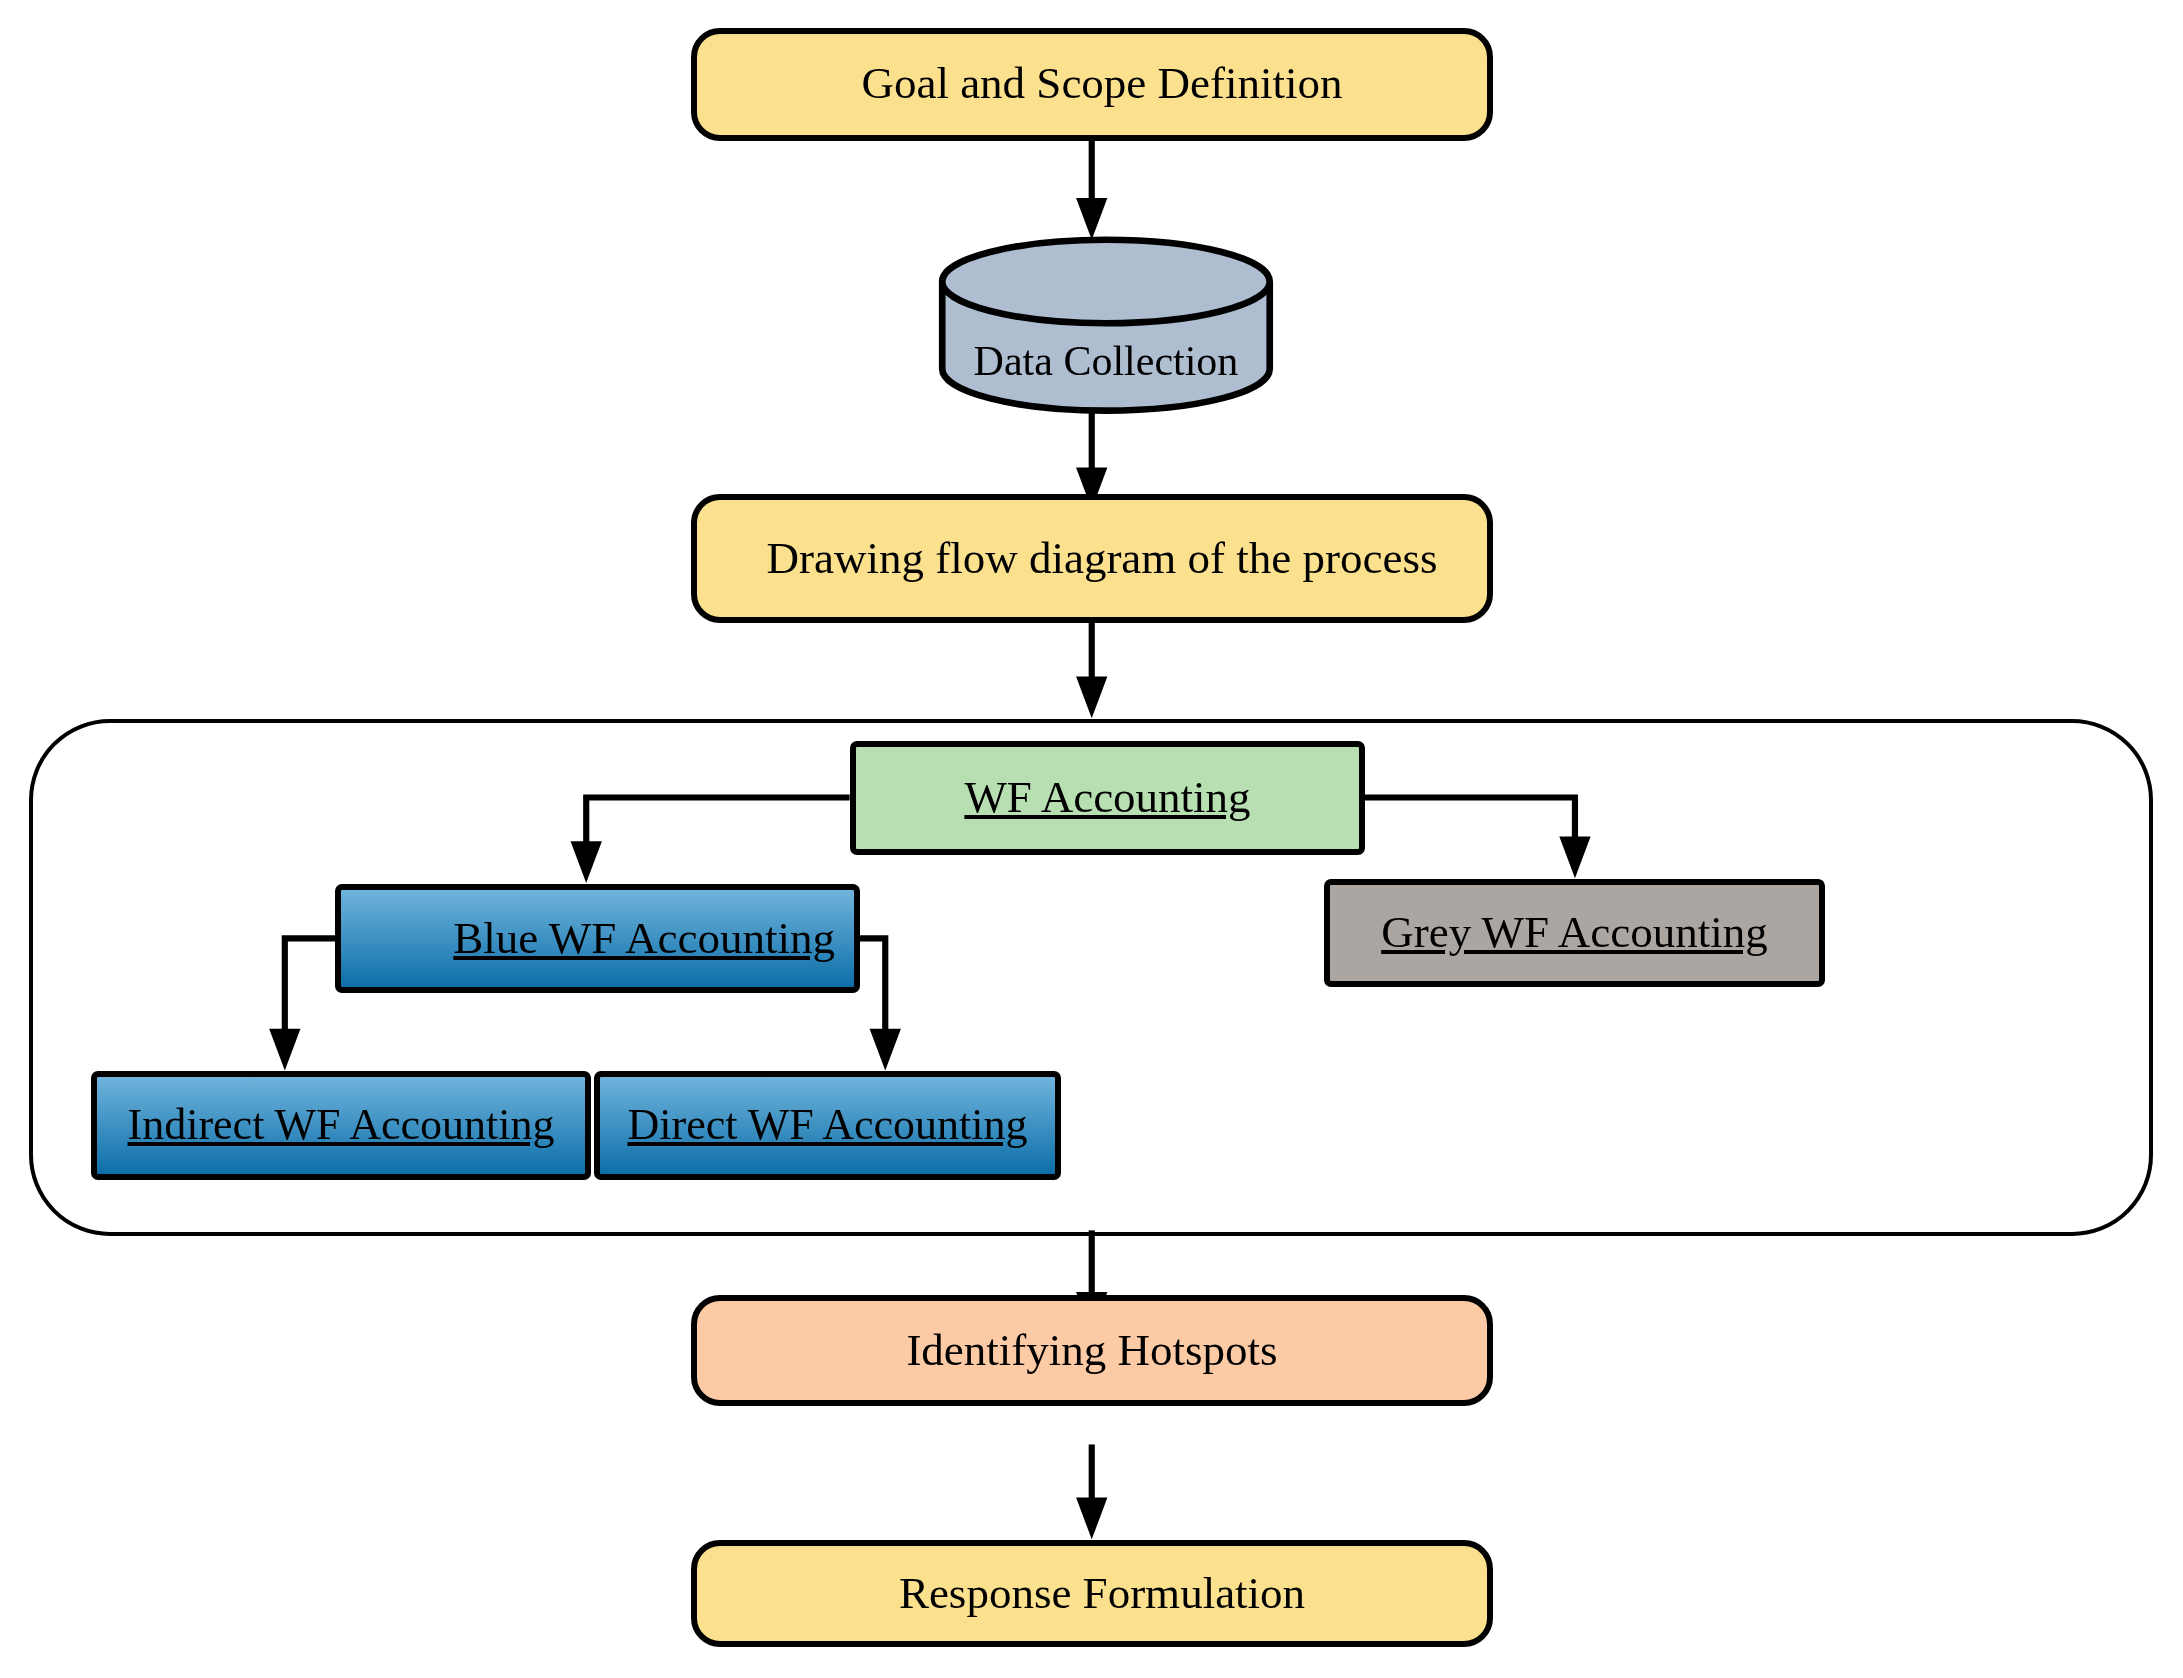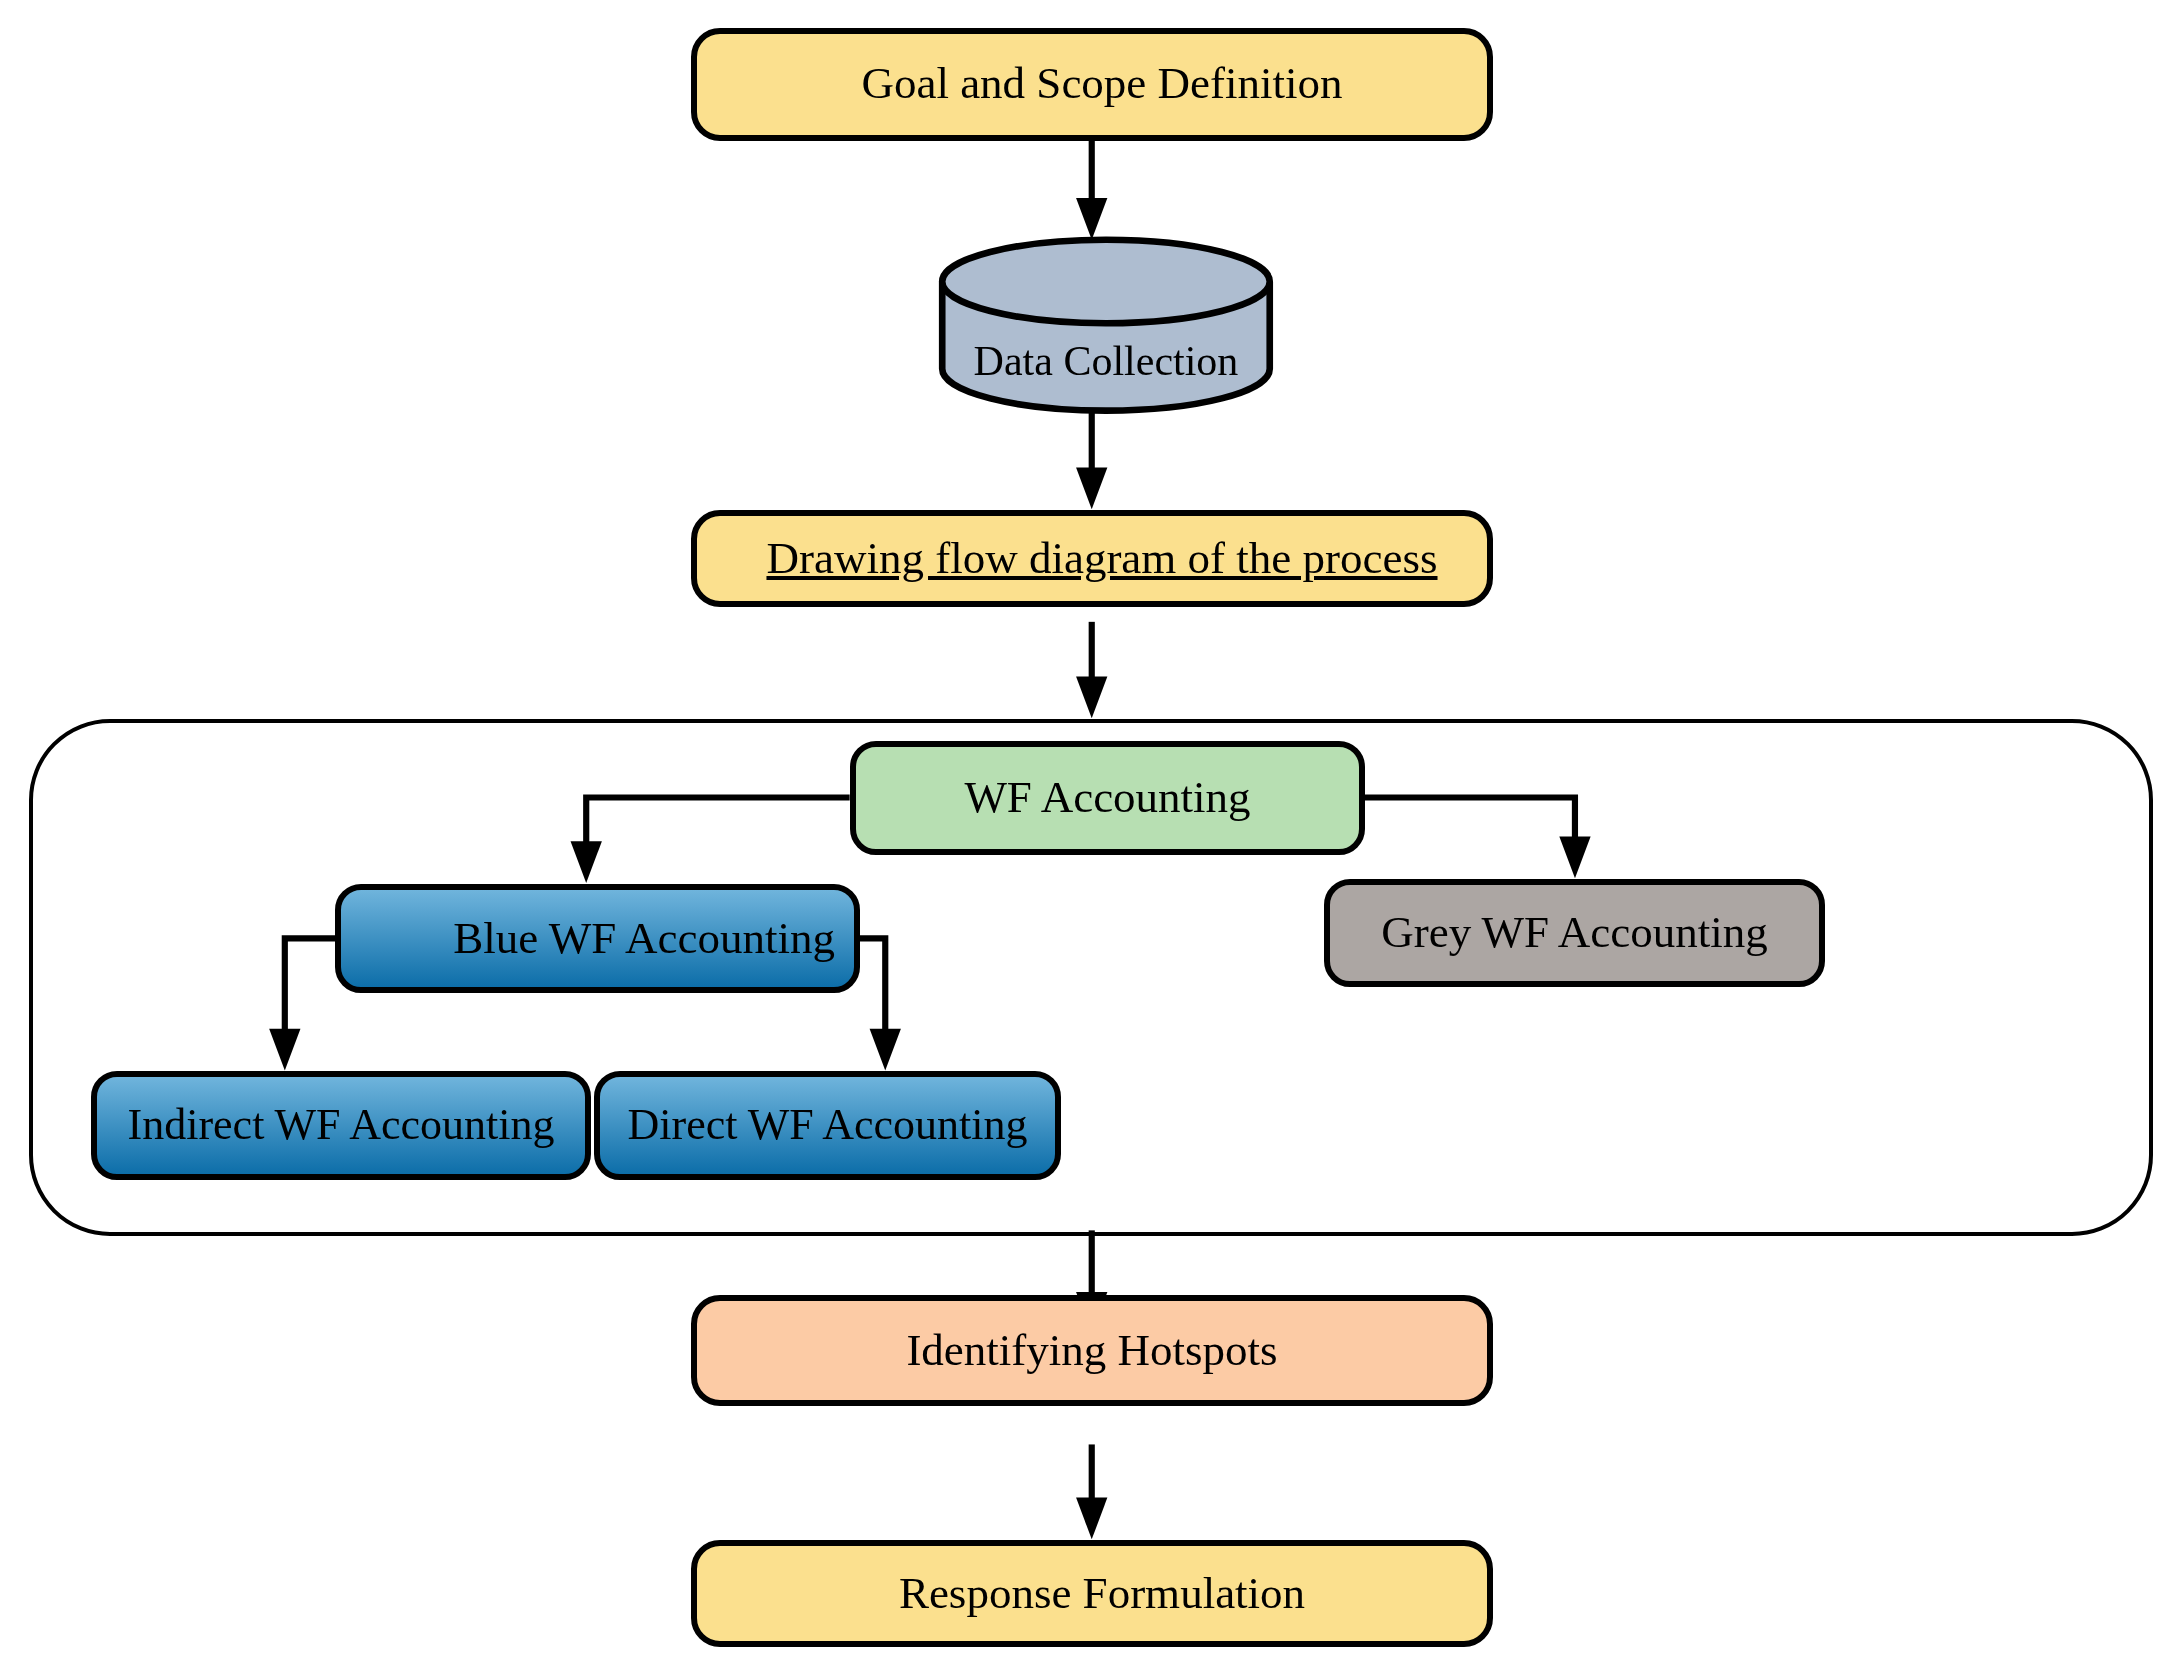--- a/index.html
+++ b/index.html
@@ -24,25 +24,25 @@
     font-size:45px;
     line-height:1.1;
     border-radius:29px;
   }
   .node span{display:block;padding:0 19px;}
   .fill-yellow{background:var(--yellow);padding-left:20px;}
   .fill-peach{background:var(--peach);}
   .fill-green{background:var(--green);}
   .fill-grey{background:var(--grey);}
   .fill-blue{background:linear-gradient(to bottom, var(--blue-top) 0%, var(--blue-bottom) 100%);}
-  .small-radius{border-radius:26px;}
+  .small-radius{border-radius:7px;text-decoration:underline;}
 
   
   #goal      {left:691px; top:27.5px;   width:802px; height:113px;}
-  #draw      {left:691px; top:510px; width:802px; height:97px;text-decoration:underline;}
+  #draw      {left:691px; top:494px; width:802px; height:129px;}
   #container {left:28.5px;   top:719px; width:2124px; height:517px;
               border:4.7px solid #000; border-radius:81px; background:transparent;}
   #green     {left:850px; top:741px; width:515px; height:114px;}
   #blue      {left:335px;  top:884px; width:525px; height:109px;justify-content:flex-end;}
   #grey      {left:1324px; top:879px; width:501px; height:108px;}
   #indirect  {left:56px;  top:1071px; width:500px; height:109px; font-size:44px;margin-left:35px;}
   #direct    {left:594px; top:1071px; width:467px; height:109px; font-size:44px;}
   #hotspots  {left:691px; top:1295px; width:802px; height:111px;}
   #response  {left:691px; top:1540px; width:802px; height:107px;}
 

